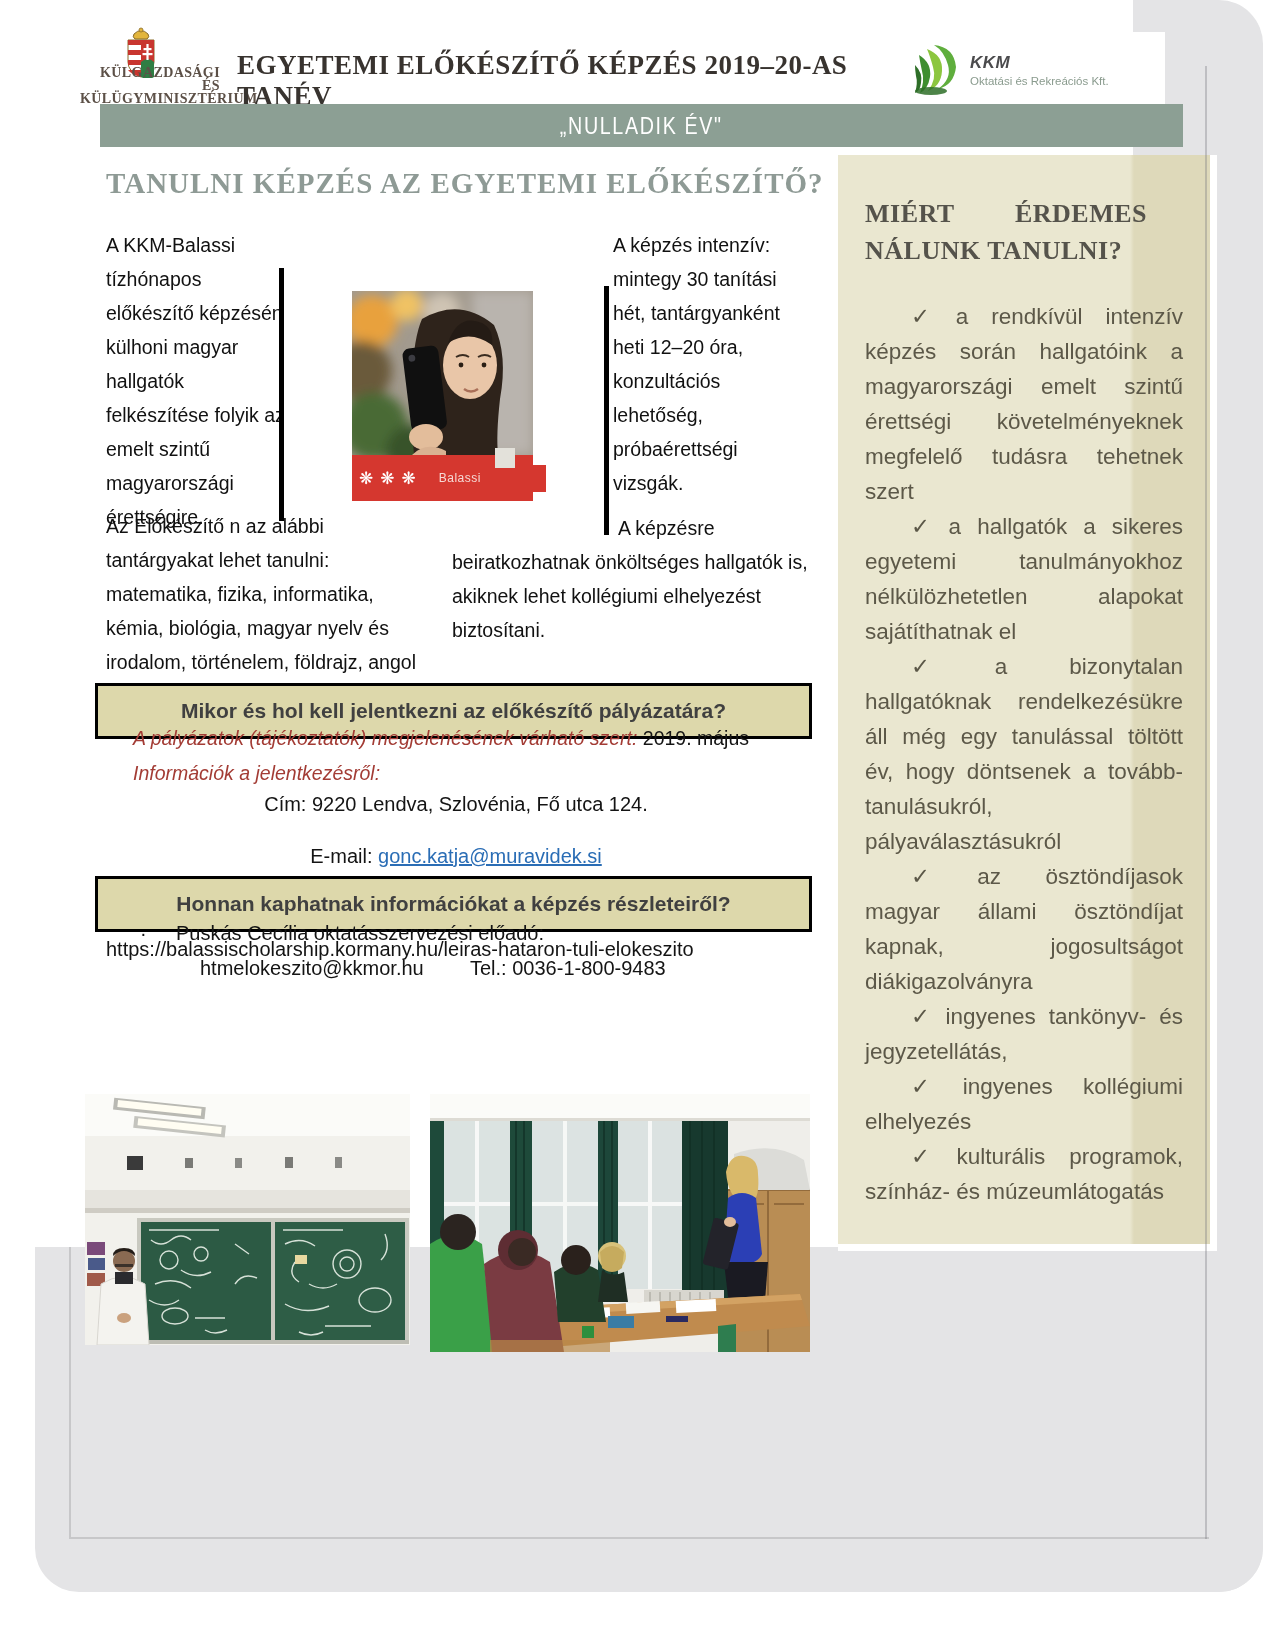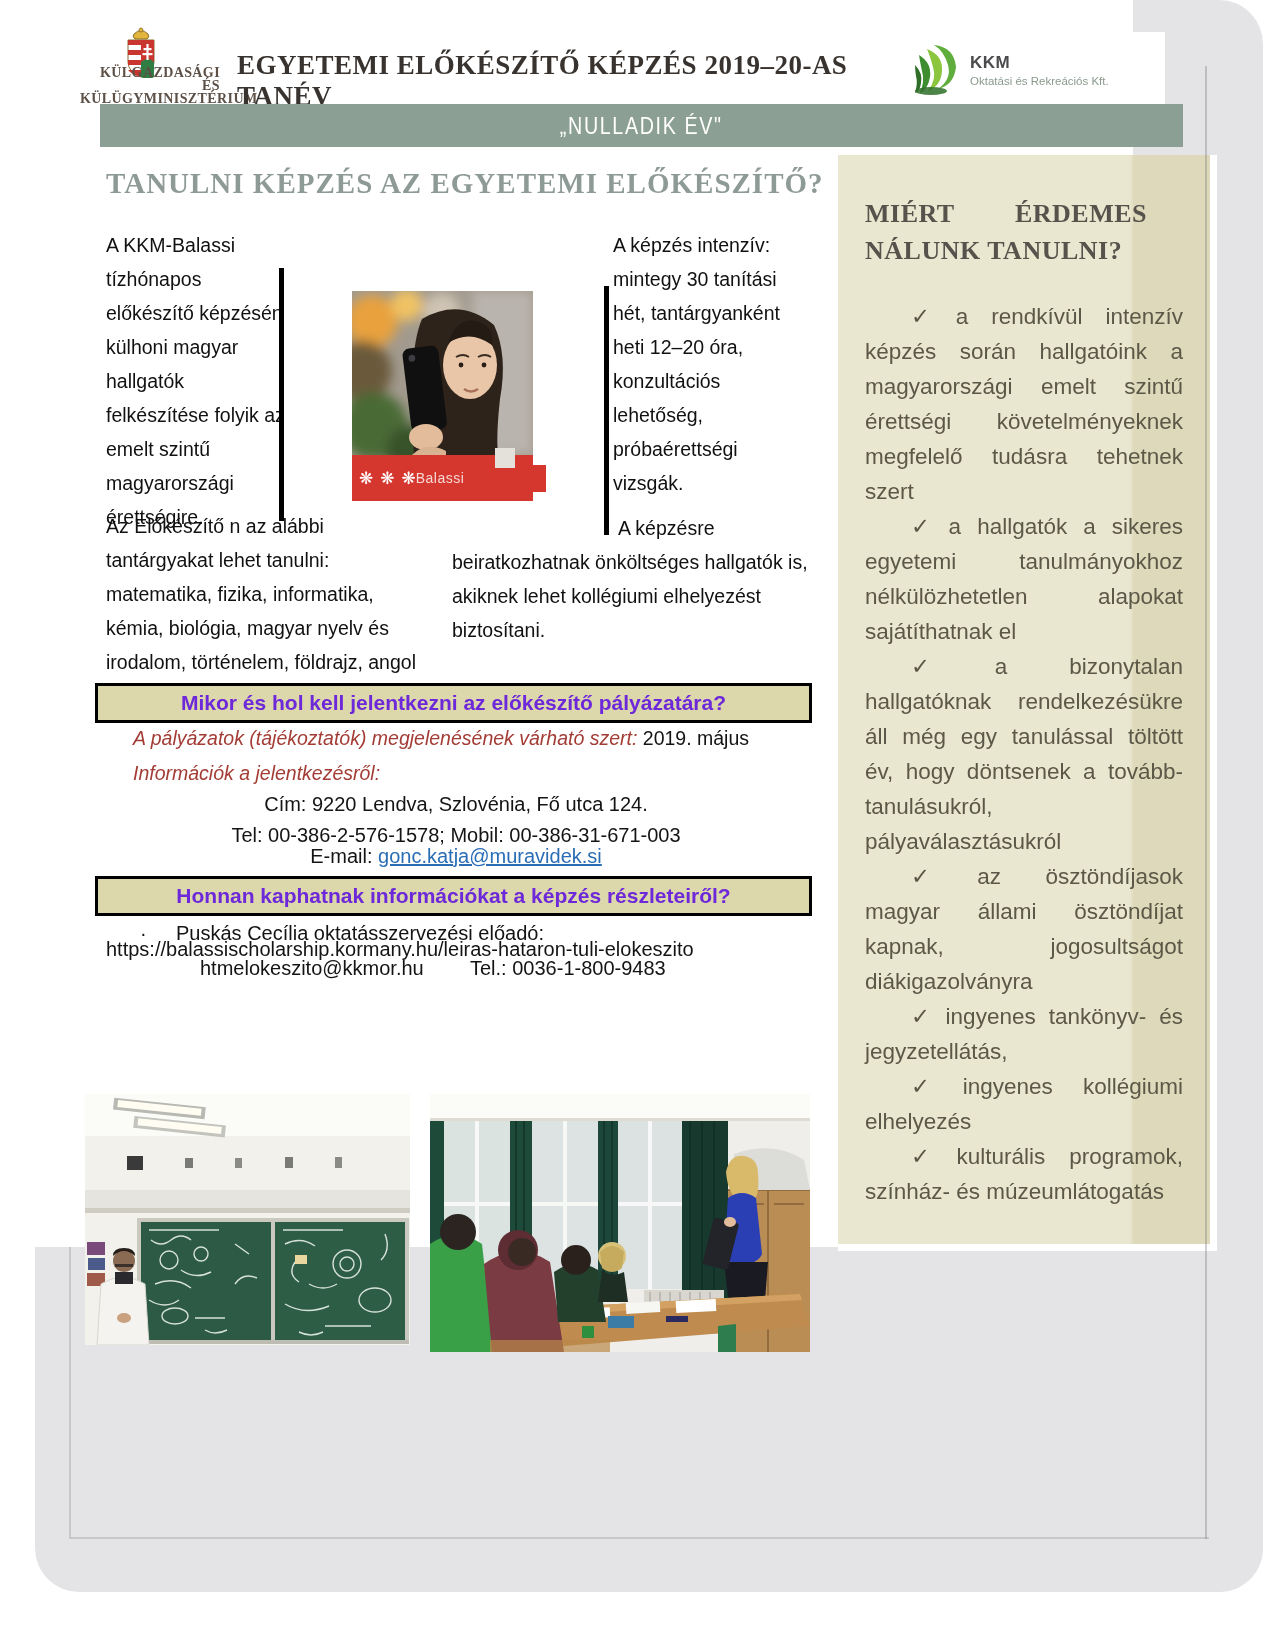--- a/index.html
+++ b/index.html
@@ -16,21 +16,21 @@
 
   
   .ministry-logo{left:112px;top:26px;width:58px;height:52px;}
   .ministry-caption{left:80px;top:66px;width:140px;text-align:right;
      font-family:"Liberation Serif",serif;font-weight:bold;font-size:14px;line-height:13px;
      letter-spacing:.4px;color:#5c5047;}
   .doc-title{left:237px;top:50px;width:650px;font-family:"Liberation Serif",serif;
      font-weight:bold;font-size:27px;color:#38332f;letter-spacing:.5px;z-index:3;}
   .kkm-box{left:897px;top:32px;width:268px;height:76px;background:#ffffff;display:flex;
      align-items:center;gap:9px;padding-left:10px;box-sizing:border-box;z-index:3;}
-  .kkm-name{font-weight:bold;font-size:17px;color:#4b4b4d;letter-spacing:.5px;}
+  .kkm-name{font-weight:bold;font-size:17px;color:#4b4b4d;letter-spacing:.5px;font-style:italic;}
   .kkm-sub{font-size:11.5px;color:#8a9b8e;margin-top:2px;}
   .nulladik-banner{left:100px;top:104px;width:1083px;height:43px;background:#8c9f94;
      display:flex;align-items:center;justify-content:center;z-index:3;}
   .nulladik-banner span{color:#fff;font-size:24px;letter-spacing:2px;transform:scaleX(.82);}
 
   
   .main-question{left:106px;top:167px;width:720px;font-family:"Liberation Serif",serif;
      font-weight:bold;font-size:29px;color:#8e9a95;letter-spacing:1px;z-index:3;}
   .bodytext{font-size:19.5px;line-height:34px;color:#111;z-index:3;}
   .intro-left{left:106px;top:228px;width:182px;}
@@ -39,28 +39,28 @@
   .rule-left{left:279px;top:268px;width:5px;height:253px;}
   .rule-right{left:604px;top:286px;width:5px;height:249px;}
   .subjects{left:106px;top:509px;width:314px;}
   .self-funded{left:452px;top:511px;width:362px;text-indent:166px;}
 
   
   .photo-girl{left:352px;top:291px;width:181px;height:210px;z-index:3;overflow:visible;}
   .balassi-strip{position:absolute;left:0;top:164px;width:181px;height:46px;background:#d5372f;
      display:flex;align-items:center;}
   .balassi-strip .fl{color:#fff;font-size:17px;margin-left:7px;}
-  .balassi-strip .lbl{color:#f6d9d5;font-size:14px;margin-left:0;letter-spacing:.5px;}
+  .balassi-strip .lbl{color:#f6d9d5;font-size:12px;margin-left:23px;letter-spacing:.5px;}
   .px-sq1{position:absolute;left:143px;top:157px;width:20px;height:20px;background:#e3e1da;z-index:4;}
   .px-sq2{position:absolute;left:167px;top:174px;width:27px;height:27px;background:#d5372f;z-index:4;}
 
   
-  .beige-banner{left:95px;width:717px;height:40px;box-sizing:border-box;border:3px solid #000;
+  .beige-banner{left:95px;width:717px;height:56px;box-sizing:border-box;border:3px solid #000;
      background:#ddd8ab;display:flex;align-items:center;justify-content:center;
-     font-weight:bold;font-size:21px;color:#6d28d9;z-index:3;}
+     font-weight:bold;font-size:21px;color:#404040;z-index:3;}
   .banner1{top:683px;}
   .banner2{top:876px;}
   .red-italic{font-style:italic;color:#a33c35;}
   .deadline-line{left:133px;top:727px;font-size:19.5px;z-index:3;}
   .info-label{left:133px;top:762px;font-size:19.5px;z-index:3;}
   .center-line{left:100px;width:712px;text-align:center;font-size:20px;z-index:3;}
   .addr-line{top:793px;}
   .phones-line{top:824px;}
   .email-line{top:845px;}
   .email-link{color:#2a6db5;text-decoration:underline;}
@@ -194,21 +194,20 @@
   <div class="abs bodytext subjects">Az Előkészítő n az alábbi tantárgyakat lehet tanulni: matematika, fizika, informatika, kémia, biológia, magyar nyelv és irodalom, történelem, földrajz, angol nyelv.</div>
   <div class="abs bodytext self-funded">A képzésre beiratkozhatnak önköltséges hallgatók is, akiknek lehet kollégiumi elhelyezést biztosítani.</div>
 
   <div class="abs beige-banner banner1">Mikor és hol kell jelentkezni az előkészítő pályázatára?</div>
   <div class="abs deadline-line">
     <span class="red-italic">A pályázatok (tájékoztatók) megjelenésének várható szert:</span>
     <span>2019. május</span>
   </div>
   <div class="abs info-label red-italic">Információk a jelentkezésről:</div>
   <div class="abs center-line addr-line">Cím: 9220 Lendva, Szlovénia, Fő utca 124.</div>
-  <div class="abs center-line phones-line">Tel: 00-386-2-576-1578; Mobil: 00-386-31-671-003</div>
   <div class="abs center-line email-line">
     <span>E-mail:</span>
     <a href="#" class="email-link">gonc.katja@muravidek.si</a>
   </div>
 
   <div class="abs beige-banner banner2">Honnan kaphatnak információkat a képzés részleteiről?</div>
   <div class="abs contact-dot">·</div>
   <div class="abs contact-name">Puskás Cecília oktatásszervezési előadó:</div>
   <div class="abs contact-email">htmelokeszito@kkmor.hu</div>
   <div class="abs contact-tel">Tel.: 0036-1-800-9483</div>

